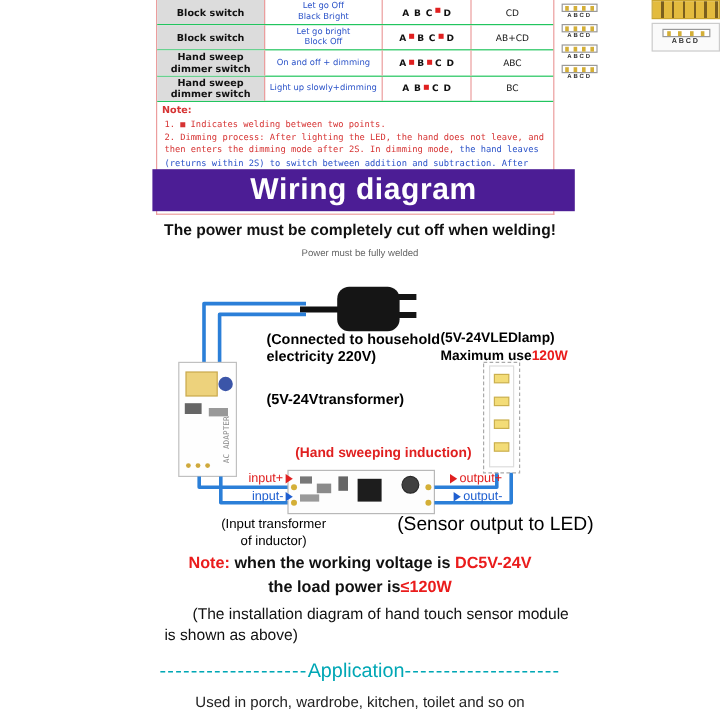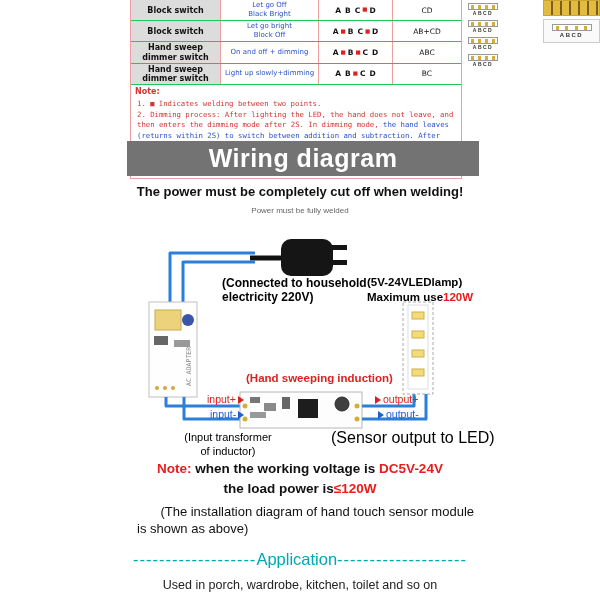--- a/index.html
+++ b/index.html
@@ -36,21 +36,21 @@
   .conn-label{font-size:5px;font-weight:bold;letter-spacing:1.5px;color:#333;}
   .thumb1{position:absolute;left:543px;top:0;width:57px;height:16px;border:1px solid #caa52f;
           box-sizing:border-box;background:repeating-linear-gradient(90deg,#e3bb3e 0 7px,#7a5f1e 7px 9px);}
   .thumb2{position:absolute;left:543px;top:19px;width:57px;height:24px;background:#fafafa;
           border:1px solid #ccc;box-sizing:border-box;display:flex;flex-direction:column;
           align-items:center;justify-content:center;gap:1px;}
   .thumb2 .conn-body{width:40px;}
   .thumb2 .conn-label{font-size:6px;}
 
   
-  .banner{position:absolute;left:127px;top:141px;width:352px;height:35px;background:#737373;
+  .banner{position:absolute;left:127px;top:141px;width:352px;height:35px;background:#4c1d95;
           color:#fff;display:flex;align-items:center;justify-content:center;
           font-size:25px;font-weight:bold;letter-spacing:.5px;}
   .warning{position:absolute;left:0;top:184px;width:600px;text-align:center;font-weight:bold;font-size:13px;}
   .subwarning{position:absolute;left:0;top:206px;width:600px;text-align:center;font-size:8px;color:#666;}
 
   
   svg.diagram{position:absolute;left:0;top:228px;}
   .lbl{position:absolute;font-weight:bold;font-size:12px;color:#000;white-space:nowrap;}
   #lbl-connected{left:222px;top:276px;width:172px;line-height:1.2;white-space:normal;}
   #lbl-ledlamp{left:367px;top:276px;font-size:11.5px;}
@@ -281,20 +281,21 @@
       <rect x="412" y="122" width="12" height="7" fill="#f3dc77" stroke="#cbb04e"></rect>
       <rect x="412" y="141" width="12" height="7" fill="#f3dc77" stroke="#cbb04e"></rect>
     </g>
   </svg>
 
   <div class="lbl" id="lbl-connected">(Connected to household electricity 220V)</div>
   <div class="lbl" id="lbl-ledlamp">(5V-24VLEDlamp)</div>
   <div class="lbl" id="lbl-maxuse">
     <span>Maximum use</span><span style="color:#ea1c1c">120W</span>
   </div>
+  <div class="lbl" id="lbl-transformer">(5V-24Vtransformer)</div>
   <div class="lbl" id="lbl-induction">(Hand sweeping induction)</div>
 
   <div class="term" id="t-inplus">
     <span>input+</span><i class="arr"></i>
   </div>
   <div class="term" id="t-inminus">
     <span>input-</span><i class="arr"></i>
   </div>
   <div class="term" id="t-outplus">
     <i class="arr"></i><span>output+</span>

